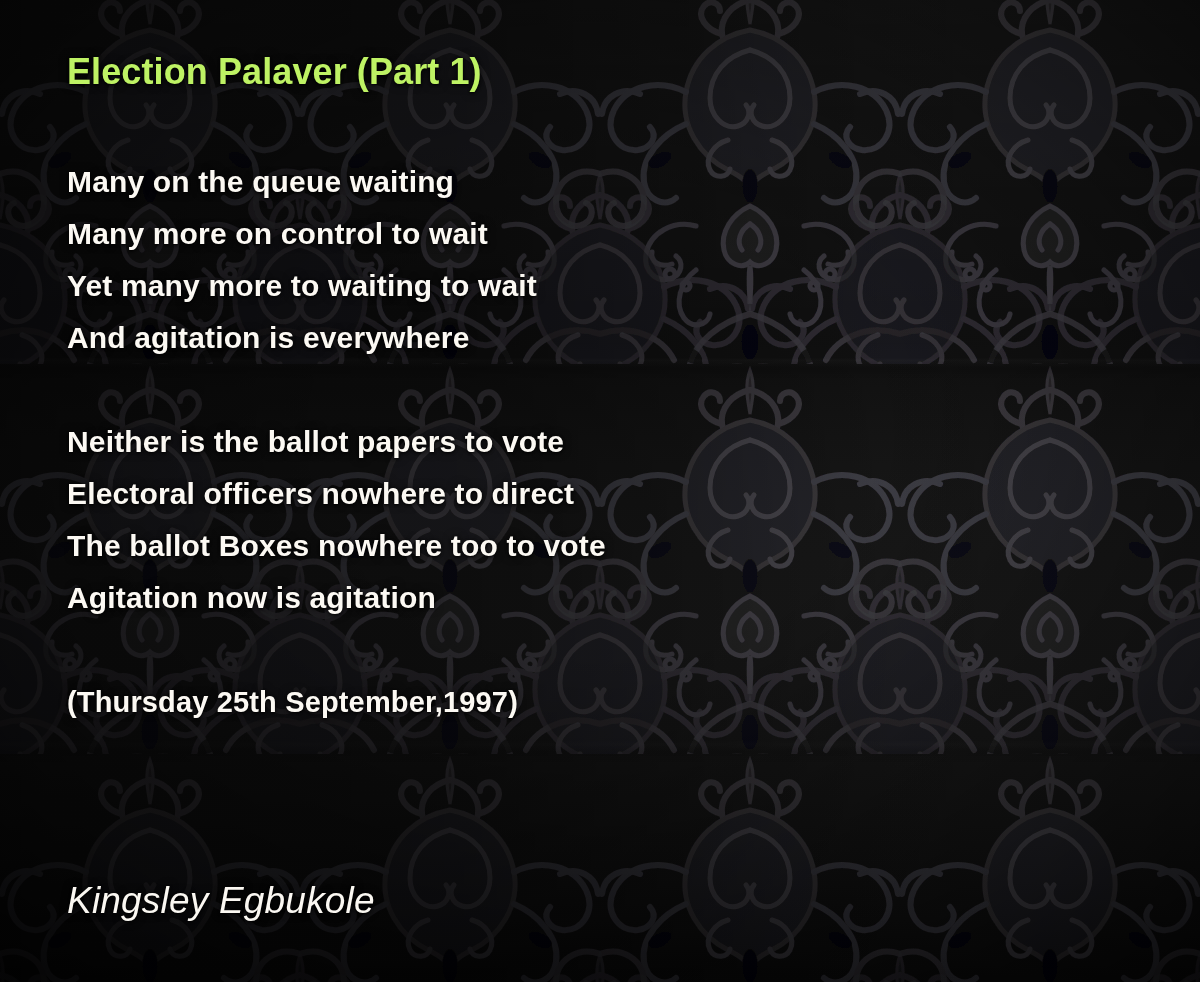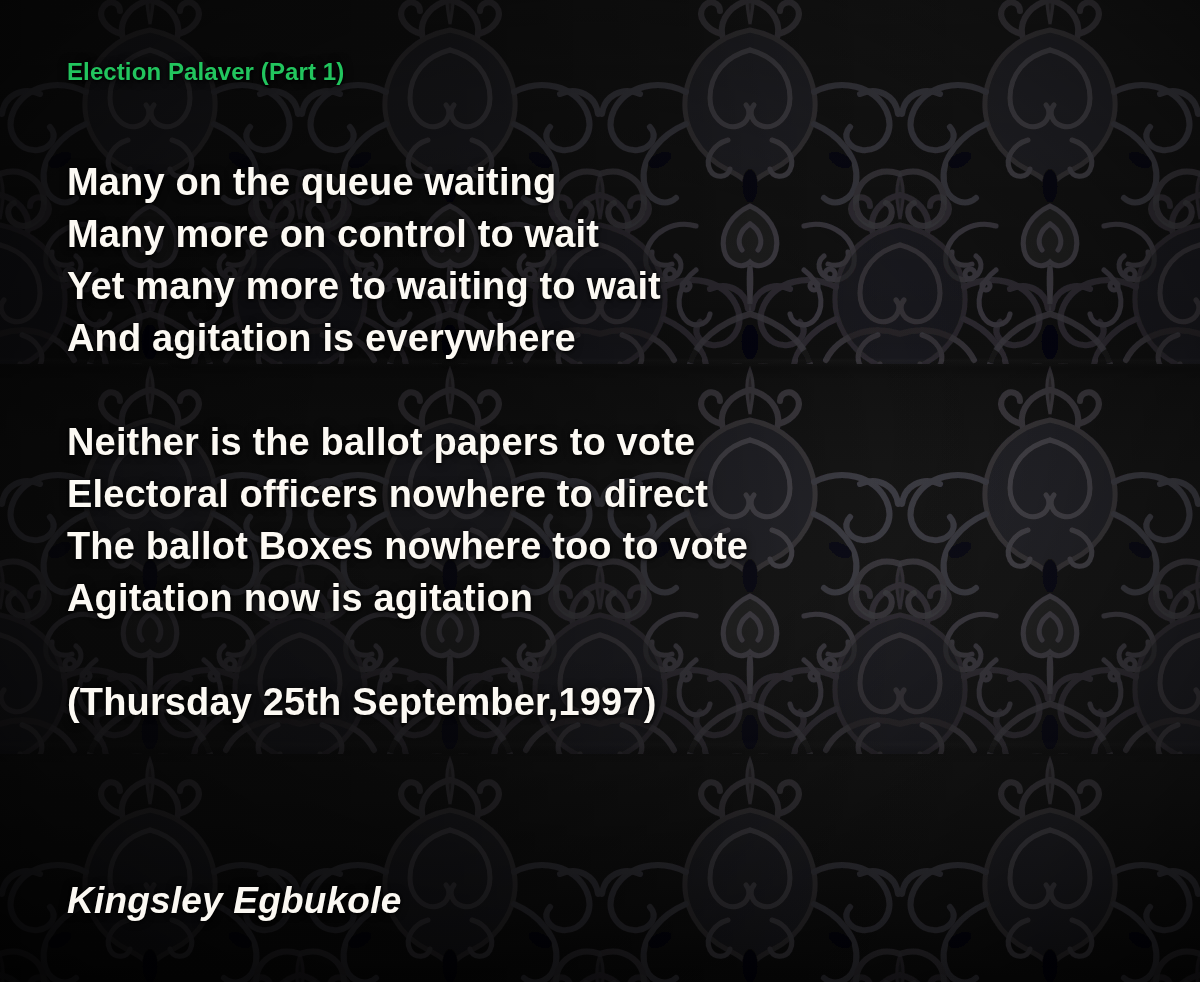--- a/index.html
+++ b/index.html
@@ -74,67 +74,67 @@
     top: 0;
     width: 1060px;
     height: 982px;
     z-index: 5;
   }
 
   #poem-title {
     position: absolute;
     left: 0;
     top: 50px;
-    font-size: 24px;
+    font-size: 36px;
     font-weight: bold;
     line-height: 44px;
     letter-spacing: 0.1px;
-    color: #22c55e;
+    color: #bef264;
     text-shadow: 0 1px 3px rgba(0,0,0,0.95), 0 0 10px rgba(0,0,0,0.7);
     white-space: nowrap;
   }
 
   #poem-body {
     position: absolute;
     left: 0;
     top: 156px;
     width: 1000px;
   }
 
   .stanza {
     margin: 0 0 52px 0;
   }
 
   .poem-line {
-    font-size: 38px;
+    font-size: 30px;
     font-weight: bold;
     line-height: 52px;
     letter-spacing: 0.15px;
     color: #fcf9f3;
     text-shadow: 0 1px 3px rgba(0,0,0,0.95), 0 0 9px rgba(0,0,0,0.65);
     white-space: nowrap;
   }
 
   #poem-date {
-    font-size: 38px;
+    font-size: 29px;
     font-weight: bold;
     line-height: 52px;
     letter-spacing: 0.15px;
     color: #fcf9f3;
     text-shadow: 0 1px 3px rgba(0,0,0,0.95), 0 0 9px rgba(0,0,0,0.65);
     white-space: nowrap;
   }
 
   #poem-author {
     position: absolute;
     left: 0;
     top: 878px;
     font-size: 37px;
     font-style: italic;
-    font-weight: bold;
+    font-weight: normal;
     line-height: 46px;
     letter-spacing: 0.2px;
     color: #fbf8f2;
     text-shadow: 0 1px 3px rgba(0,0,0,0.95), 0 0 9px rgba(0,0,0,0.65);
     white-space: nowrap;
   }
 </style>
 </head>
 <body>
 

